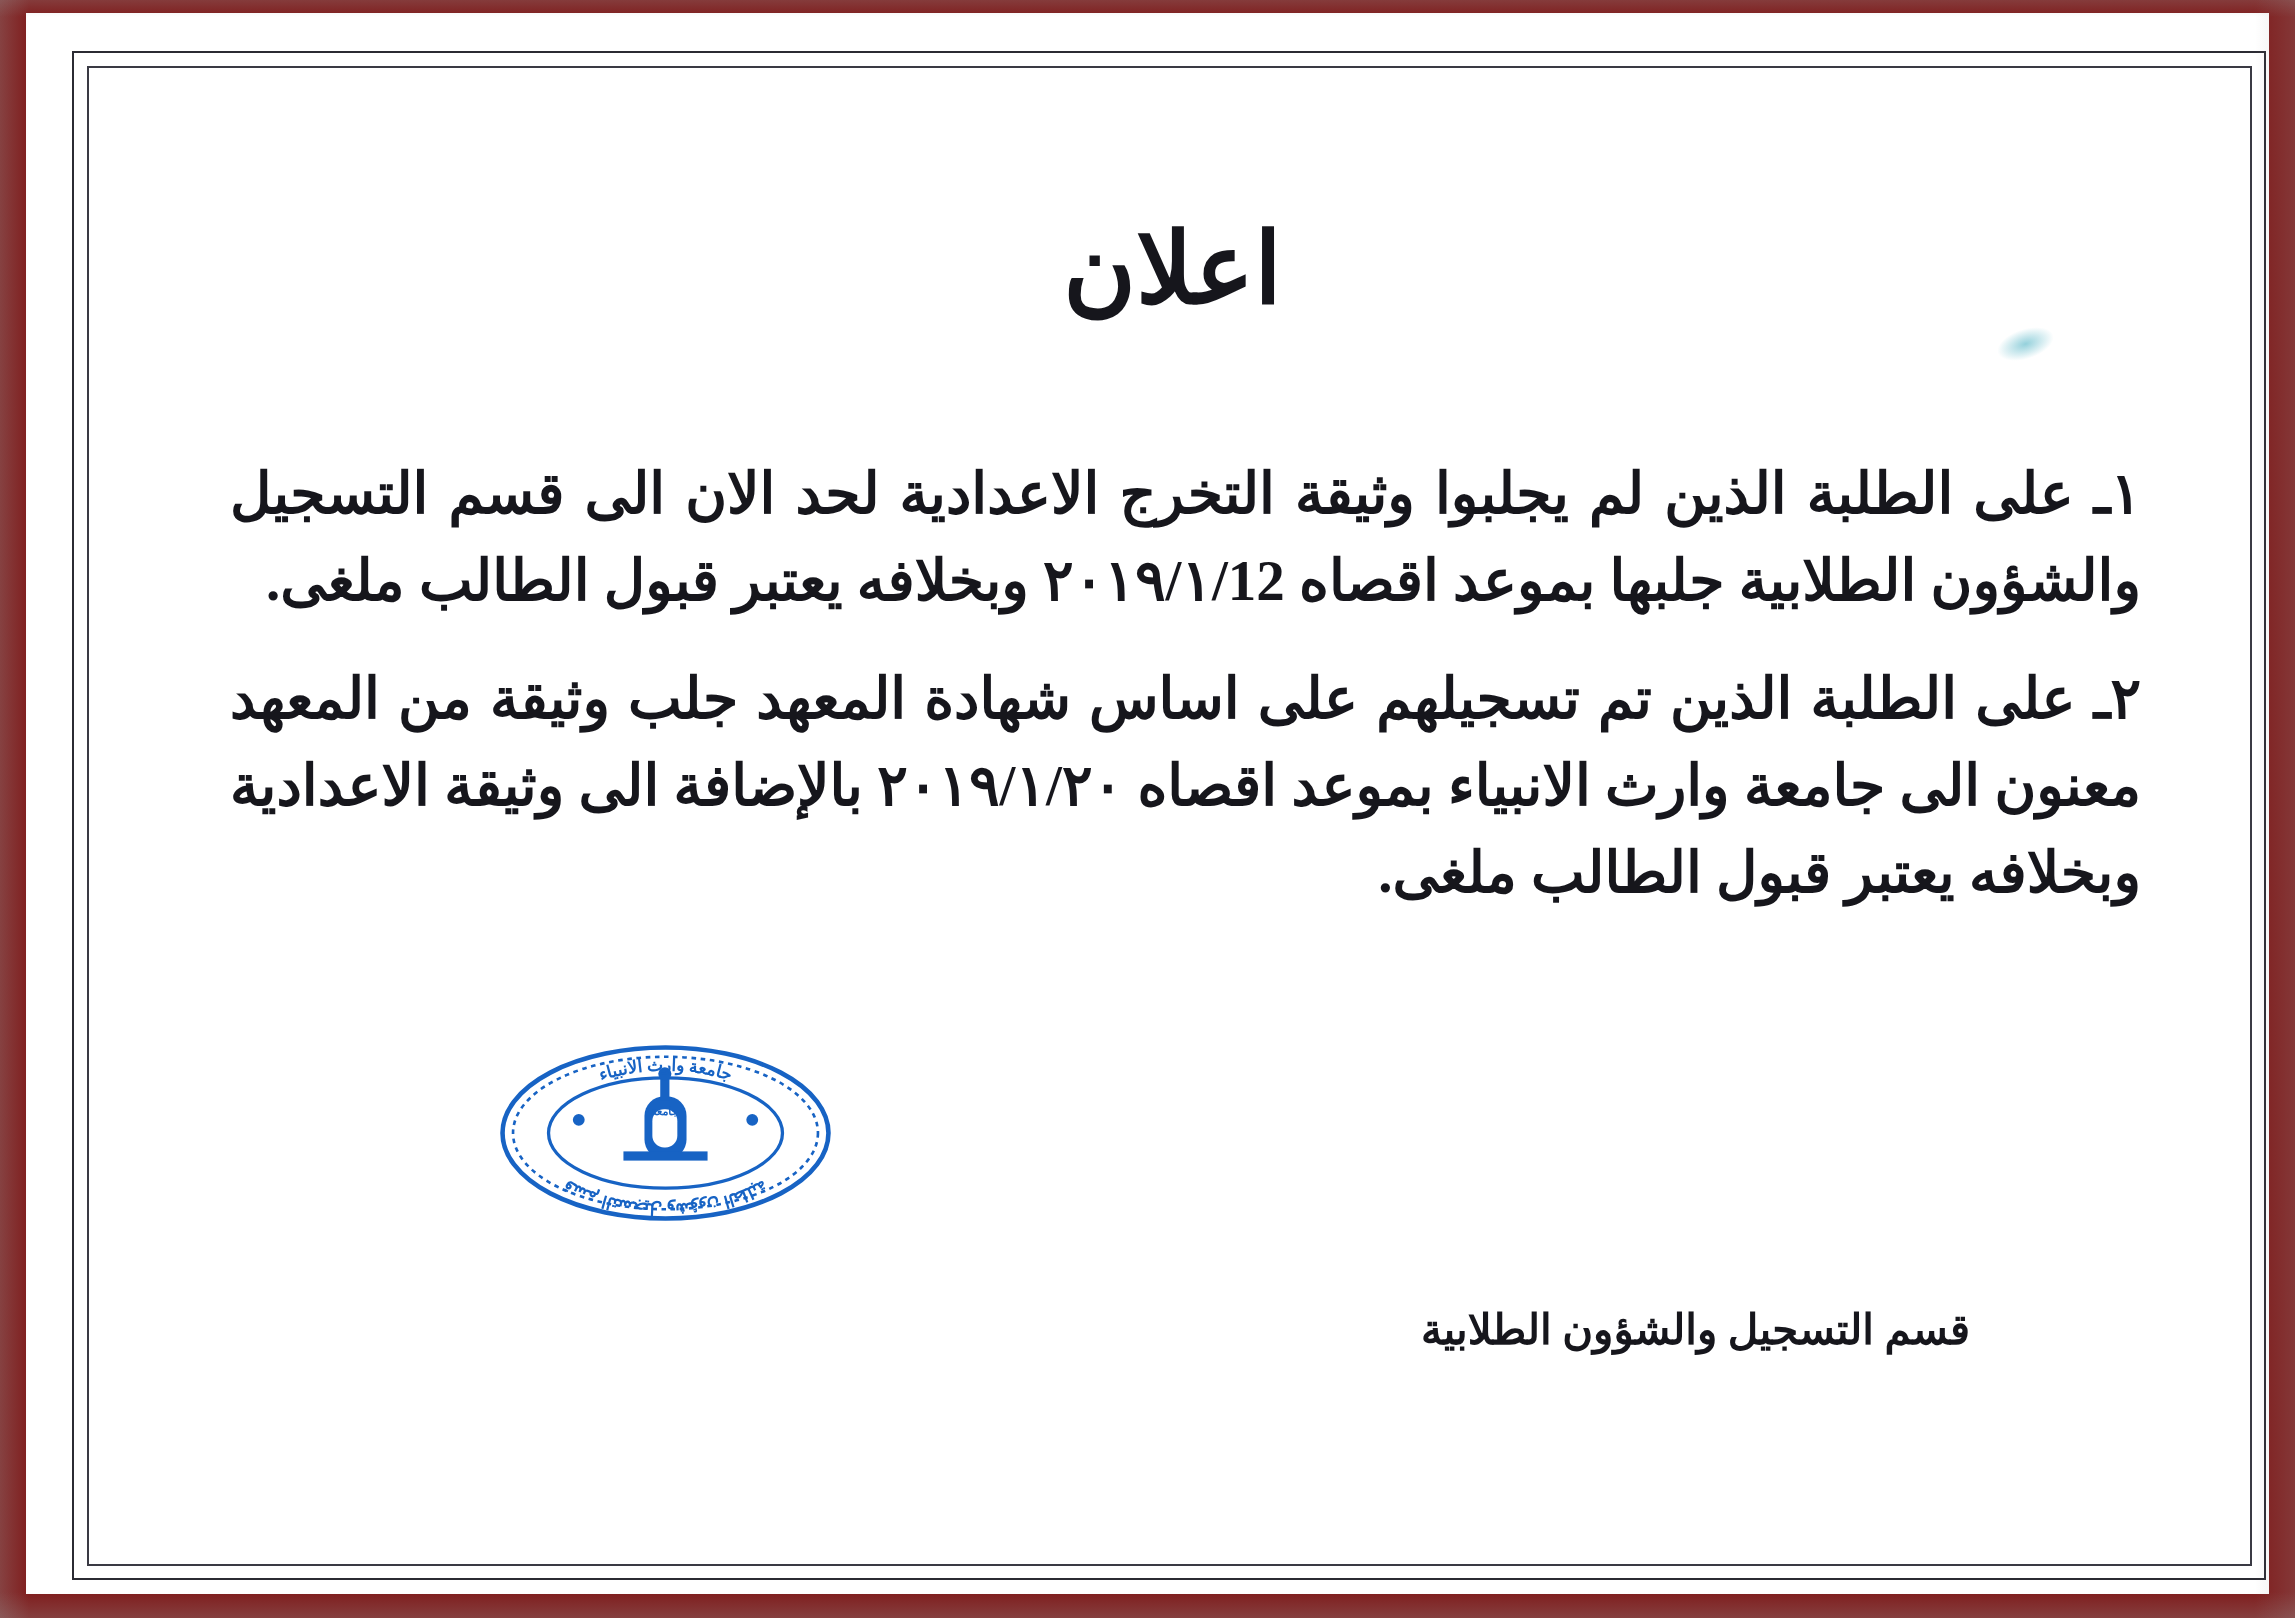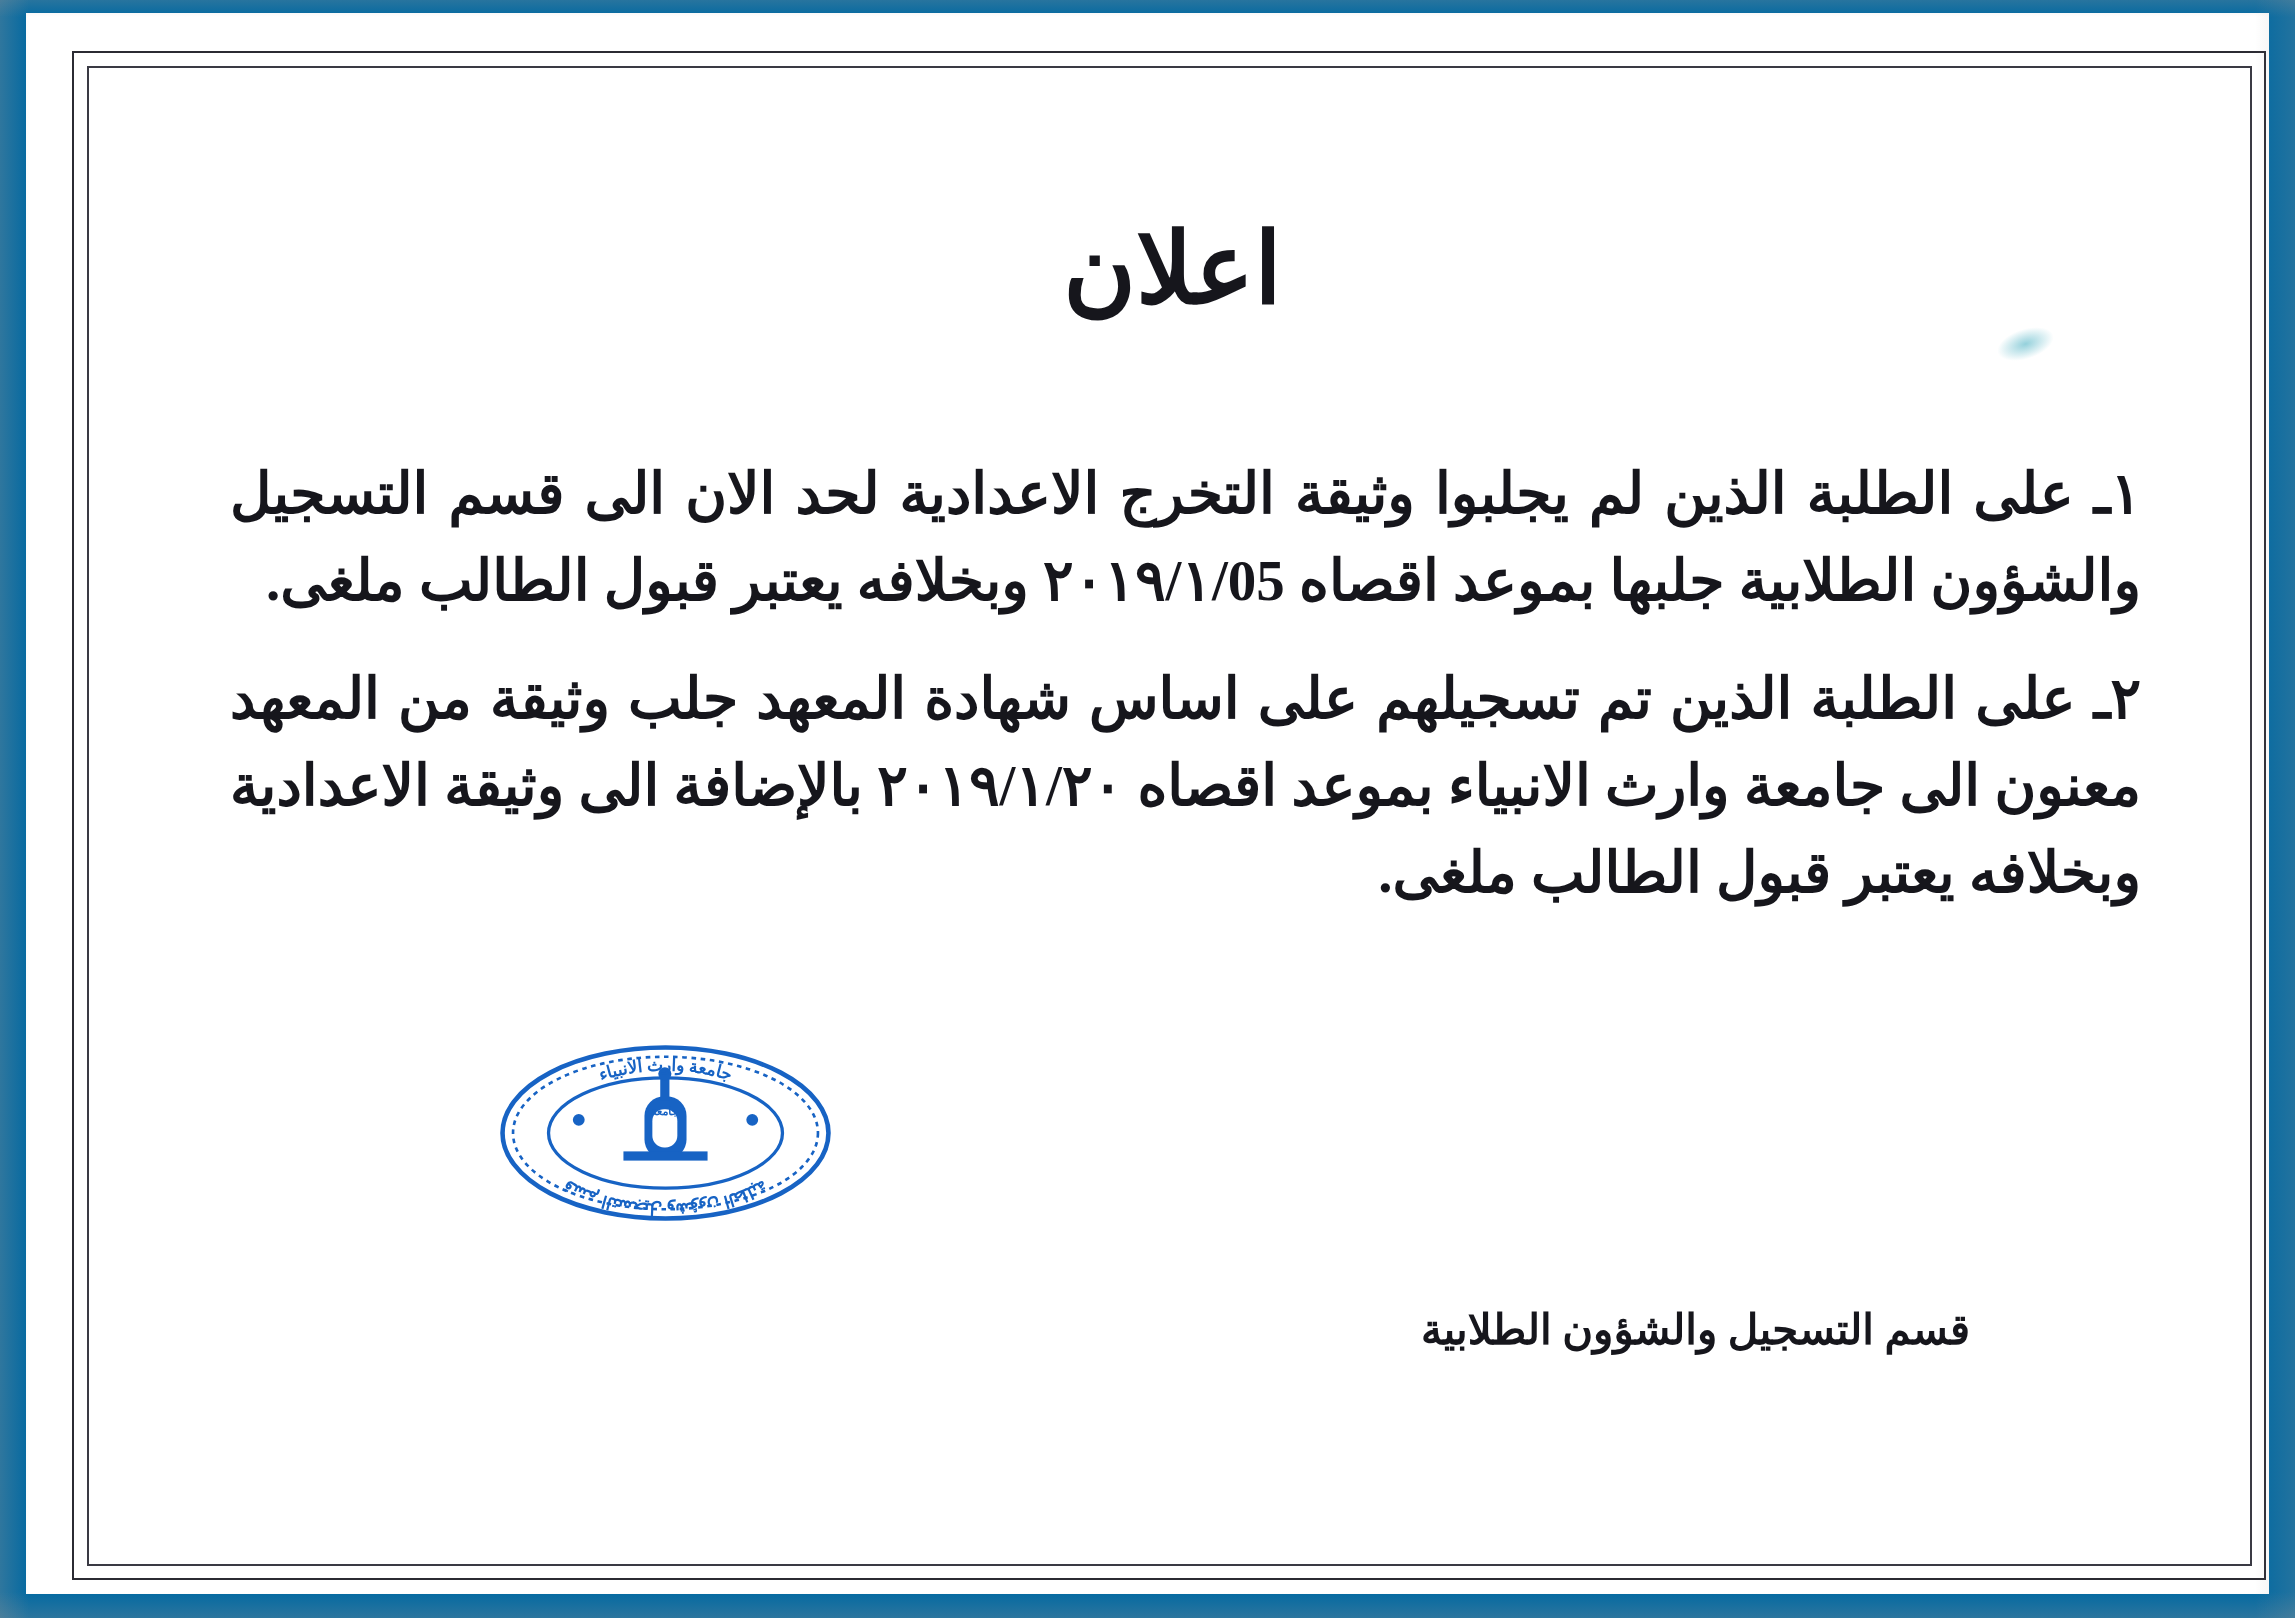--- a/index.html
+++ b/index.html
@@ -7,21 +7,21 @@
     padding: 0;
     background: #ffffff;
   }
   body {
     font-family: "Liberation Serif", "DejaVu Serif", serif;
   }
   .page {
     position: relative;
     width: 2295px;
     height: 1618px;
-    background: #0369a1;
+    background: #7f1d1d;
     overflow: hidden;
   }
   
   .sheet {
     position: absolute;
     left: 26px;
     top: 13px;
     width: 2243px;
     height: 1581px;
     background: #ffffff;
@@ -152,21 +152,21 @@
     <div class="border-outer"></div>
     <div class="border-inner"></div>
 
     <div class="content">
 
       <div class="doc-title">اعلان</div>
 
       <div class="body-list">
         <div class="item">
           <span class="num">١ـ</span>
-          <span>على الطلبة الذين لم يجلبوا وثيقة التخرج الاعدادية لحد الان الى قسم التسجيل والشؤون الطلابية جلبها بموعد اقصاه ٢٠١٩/١/05 وبخلافه يعتبر قبول الطالب ملغى.</span>
+          <span>على الطلبة الذين لم يجلبوا وثيقة التخرج الاعدادية لحد الان الى قسم التسجيل والشؤون الطلابية جلبها بموعد اقصاه ٢٠١٩/١/12 وبخلافه يعتبر قبول الطالب ملغى.</span>
         </div>
         <div class="item">
           <span class="num">٢ـ</span>
           <span>على الطلبة الذين تم تسجيلهم على اساس شهادة المعهد جلب وثيقة من المعهد معنون الى جامعة وارث الانبياء بموعد اقصاه ٢٠١٩/١/٢٠ بالإضافة الى وثيقة الاعدادية وبخلافه يعتبر قبول الطالب ملغى.</span>
         </div>
       </div>
 
       <div class="stamp-wrap">
         <svg width="343" height="184" viewBox="0 0 520 280" xmlns="http://www.w3.org/2000/svg" aria-hidden="true">
           <g fill="none" stroke="#1763c4">

